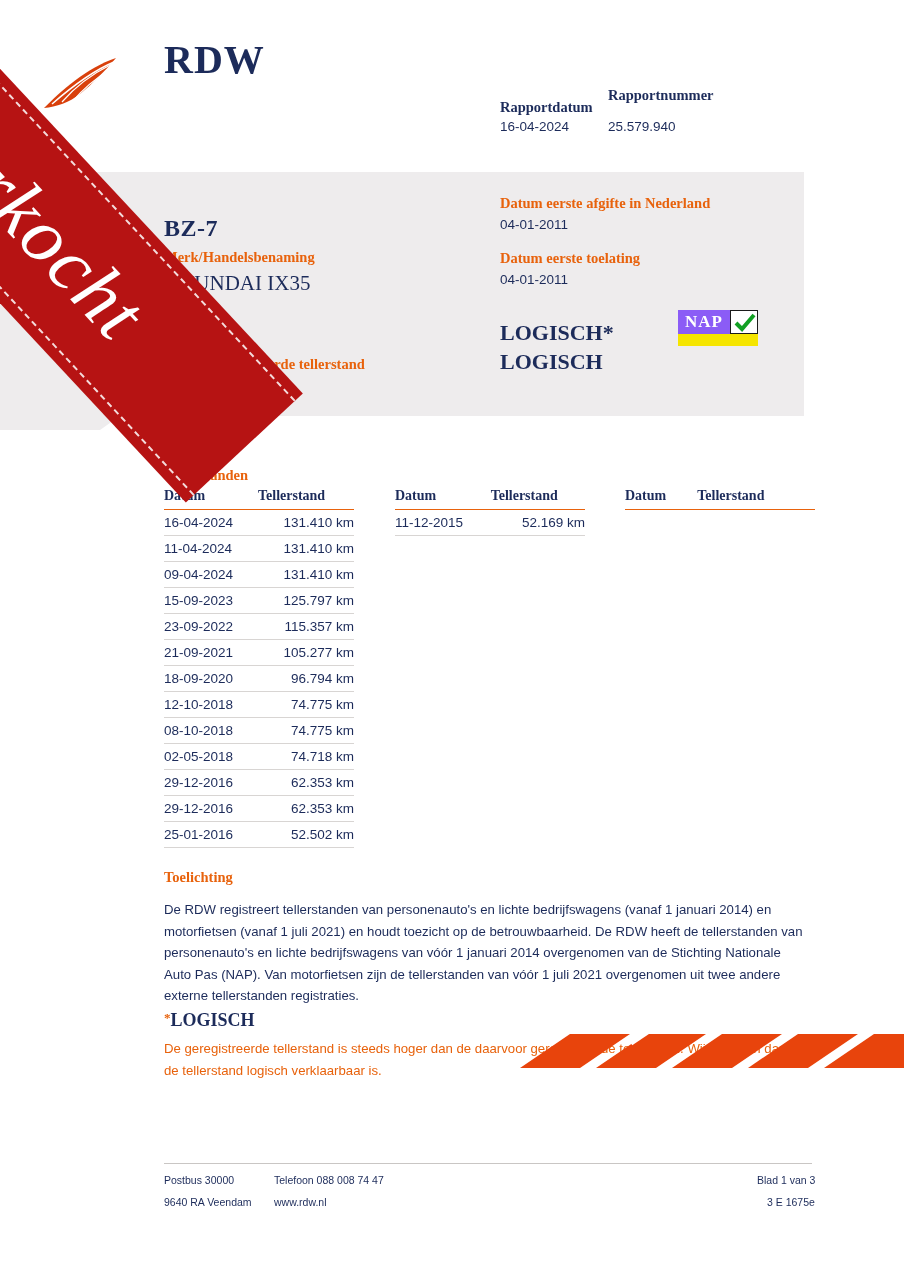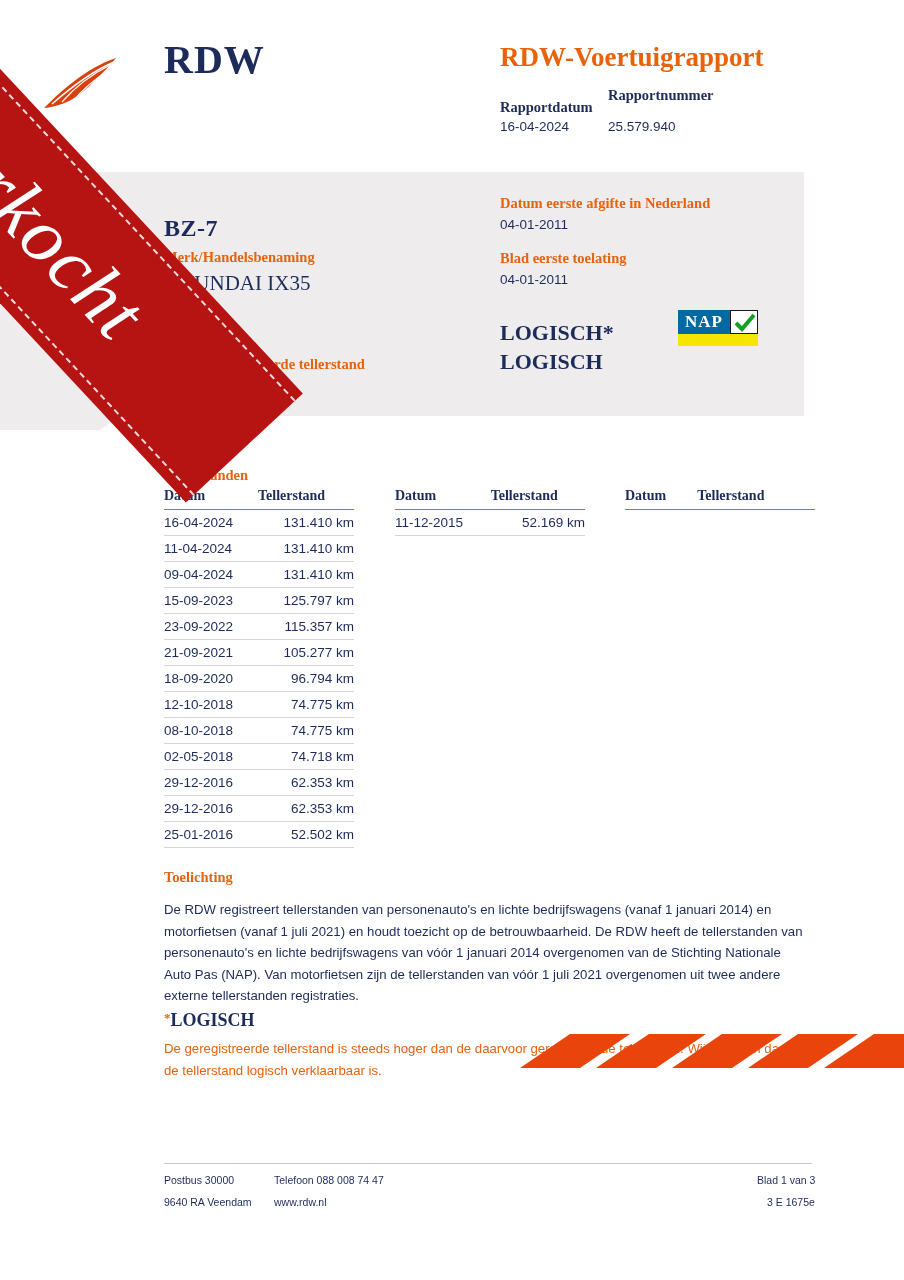--- a/index.html
+++ b/index.html
@@ -150,21 +150,21 @@
     position: absolute;
     left: 678px;
     top: 310px;
     width: 82px;
     height: 38px;
   }
   .nap-black {
     position: absolute;
     left: 0; top: 0;
     width: 52px; height: 24px;
-    background: #0369a1;
+    background: #8b5cf6;
     color: #ffffff;
     font-family: "Liberation Serif", serif;
     font-weight: bold;
     font-size: 17px;
     letter-spacing: 1px;
     text-align: center;
     line-height: 24px;
   }
   .nap-yellow {
     position: absolute;
@@ -327,40 +327,39 @@
 
   <div class="logo-feather">
     <svg width="110" height="62" viewBox="0 0 110 62">
       <path d="M2,56 C18,40 44,16 74,6 C62,20 50,32 38,42 C28,50 14,55 2,56 Z" fill="#d9400b"></path>
       <path d="M10,52 C26,38 48,20 72,10" stroke="#ffffff" stroke-width="1.5" fill="none"></path>
       <path d="M20,50 C32,36 50,22 70,12" stroke="#ffffff" stroke-width="1.2" fill="none"></path>
       <path d="M30,50 C40,38 54,26 70,16" stroke="#ffffff" stroke-width="1.2" fill="none"></path>
     </svg>
   </div>
   <div class="rdw-wordmark">RDW</div>
-  <div class="report-title">RDW-Voertuigrapport</div>
 
   <div class="hdr-label" id="hdr-lbl-datum">Rapportdatum</div>
   <div class="hdr-label" id="hdr-lbl-nummer">Rapportnummer</div>
   <div class="hdr-value" id="hdr-val-datum">16-04-2024</div>
   <div class="hdr-value" id="hdr-val-nummer">25.579.940</div>
 
   <div class="grey-panel"></div>
   <div class="grey-notch"></div>
   <div class="notch-tri"></div>
 
   <div class="plate">BZ-7</div>
   <div class="sec-label" id="lbl-merk">Merk/Handelsbenaming</div>
   <div class="sec-value" id="val-merk">HYUNDAI IX35</div>
   <div class="sec-label" id="lbl-teller">Laatst geregistreerde tellerstand</div>
   <div class="sec-value" id="val-teller">131.410 km</div>
 
   <div class="sec-label" id="lbl-afgifte">Datum eerste afgifte in Nederland</div>
   <div class="sec-value-small" id="val-afgifte">04-01-2011</div>
-  <div class="sec-label" id="lbl-toelating">Blad eerste toelating</div>
+  <div class="sec-label" id="lbl-toelating">Datum eerste toelating</div>
   <div class="sec-value-small" id="val-toelating">04-01-2011</div>
 
   <div class="oordeel">
     <div>LOGISCH*</div>
     <div>LOGISCH</div>
   </div>
 
   <div class="nap">
     <div class="nap-yellow"></div>
     <div class="nap-black">NAP</div>

